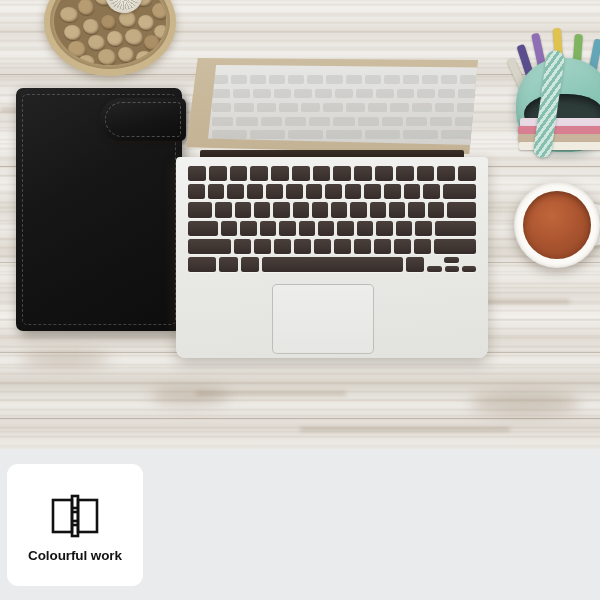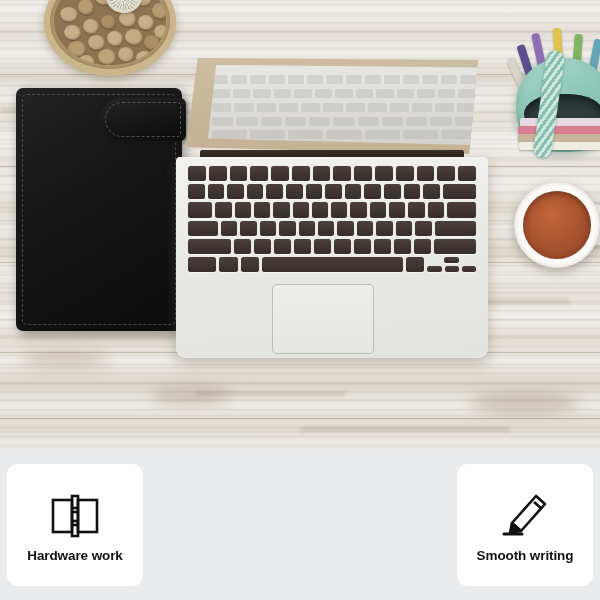--- a/index.html
+++ b/index.html
@@ -611,31 +611,20 @@
         <svg width="54" height="50" viewBox="0 0 54 50" fill="none" stroke="#111" stroke-width="2.6">
           <rect x="5" y="9" width="19" height="32"></rect>
           <rect x="30" y="9" width="19" height="32"></rect>
           <rect x="24" y="5" width="6" height="40"></rect>
           <line x1="24" y1="17" x2="30" y2="17"></line>
           <line x1="24" y1="21" x2="30" y2="21"></line>
           <line x1="24" y1="30" x2="30" y2="30"></line>
           <line x1="24" y1="34" x2="30" y2="34"></line>
         </svg>
       </div>
-      <div class="feature-label">Hardware work</div>
+      <div class="feature-label">Colourful work</div>
     </div>
 
-    <div class="feature-card">
-      <div class="feature-icon">
-        <svg width="54" height="50" viewBox="0 0 54 50" fill="none" stroke="#111" stroke-width="2.6" stroke-linejoin="round">
-          <path d="M38 5 L47 13 L23 40 L14 32 Z"></path>
-          <path d="M14 32 L23 40 L12 42 Z" fill="#111"></path>
-          <line x1="36" y1="11" x2="44" y2="18"></line>
-          <line x1="6" y1="43" x2="24" y2="43" stroke-linecap="round" stroke-width="3"></line>
-        </svg>
-      </div>
-      <div class="feature-label">Smooth writing</div>
-    </div>
 
 
 
   </div>
 </div>
 
 </body></html>

